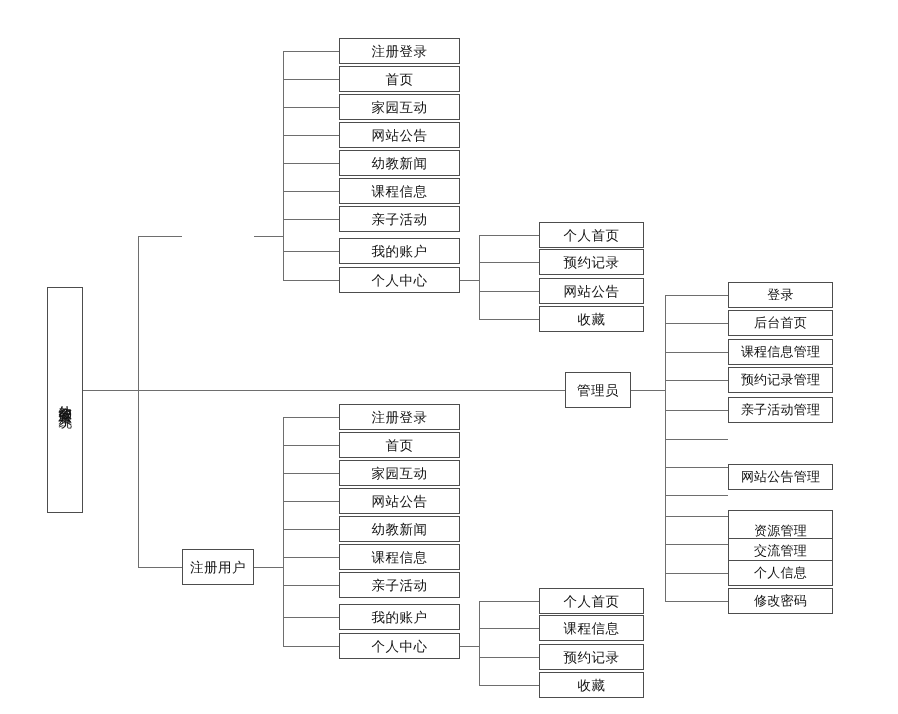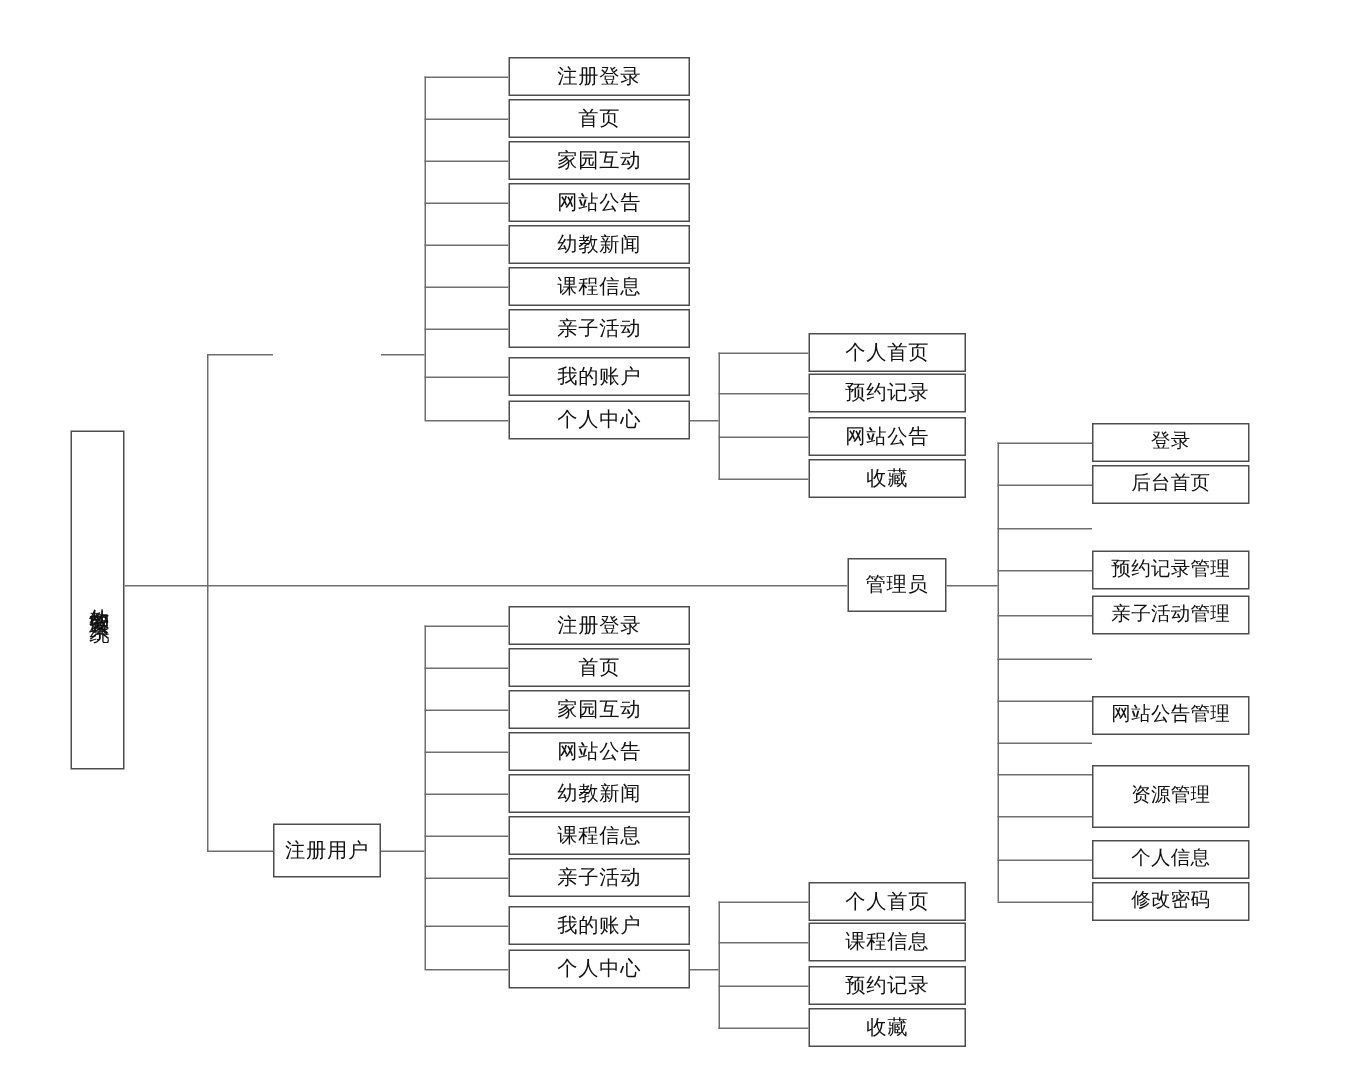--- a/index.html
+++ b/index.html
@@ -121,24 +121,26 @@
   <div class="line hline" style="left:665px; top:439px; width:63px;"></div>
   <div class="line hline" style="left:665px; top:467px; width:63px;"></div>
   <div class="line hline" style="left:665px; top:495px; width:63px;"></div>
   <div class="line hline" style="left:665px; top:516px; width:63px;"></div>
   <div class="line hline" style="left:665px; top:544px; width:63px;"></div>
   <div class="line hline" style="left:665px; top:573px; width:63px;"></div>
   <div class="line hline" style="left:665px; top:601px; width:63px;"></div>
 
   <div class="node small" style="left:728px; top:282px; width:105px; height:26px;">登录</div>
   <div class="node small" style="left:728px; top:310px; width:105px; height:26px;">后台首页</div>
+  <div class="node small" style="left:728px; top:339px; width:105px; height:26px;">课程信息管理</div>
   <div class="node small" style="left:728px; top:367px; width:105px; height:26px;">预约记录管理</div>
   <div class="node small" style="left:728px; top:397px; width:105px; height:26px;">亲子活动管理</div>
   <div class="node small" style="left:728px; top:464px; width:105px; height:26px;">网站公告管理</div>
   <div class="node small" style="left:728px; top:510px; width:105px; height:42px;">资源管理</div>
+  <div class="node small" style="left:728px; top:538px; width:105px; height:26px;">交流管理</div>
   <div class="node small" style="left:728px; top:560px; width:105px; height:26px;">个人信息</div>
   <div class="node small" style="left:728px; top:588px; width:105px; height:26px;">修改密码</div>
 
   <div class="line hline" style="left:138px; top:567px; width:44px;"></div>
   <div class="node" style="left:182px; top:549px; width:72px; height:36px;">注册用户</div>
   <div class="line hline" style="left:254px; top:567px; width:29px;"></div>
   <div class="line vline" style="left:283px; top:417px; height:229px;"></div>
 
   <div class="line hline" style="left:283px; top:417px; width:56px;"></div>
   <div class="line hline" style="left:283px; top:445px; width:56px;"></div>

